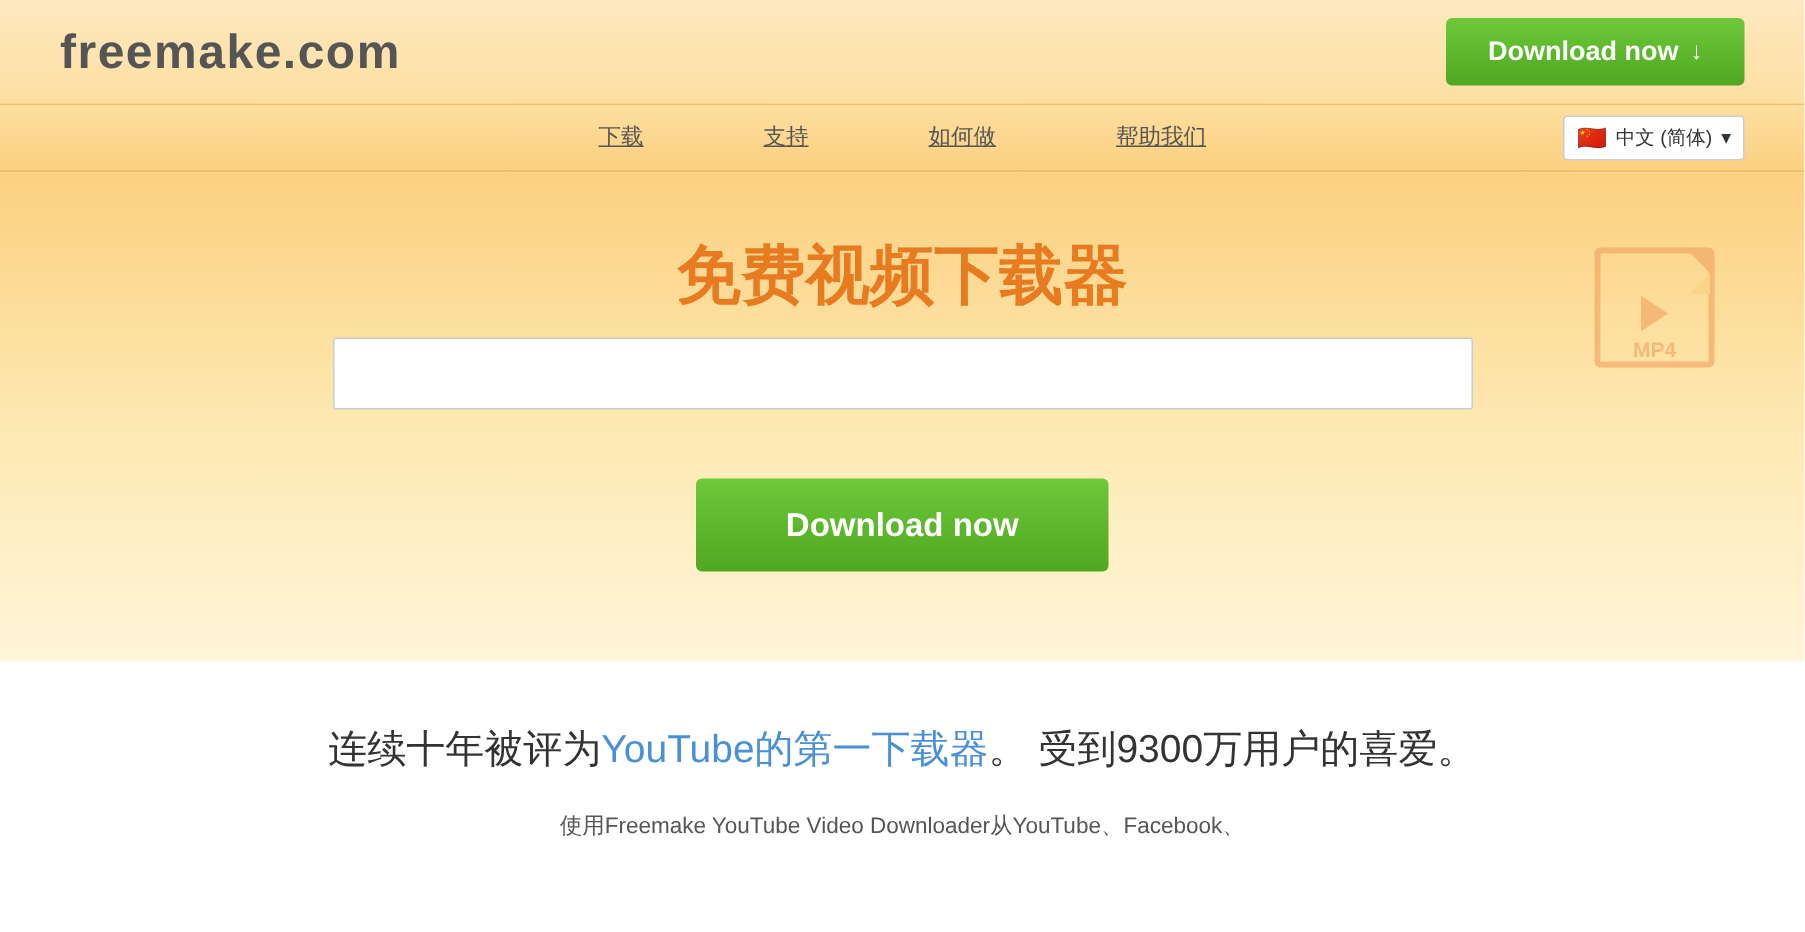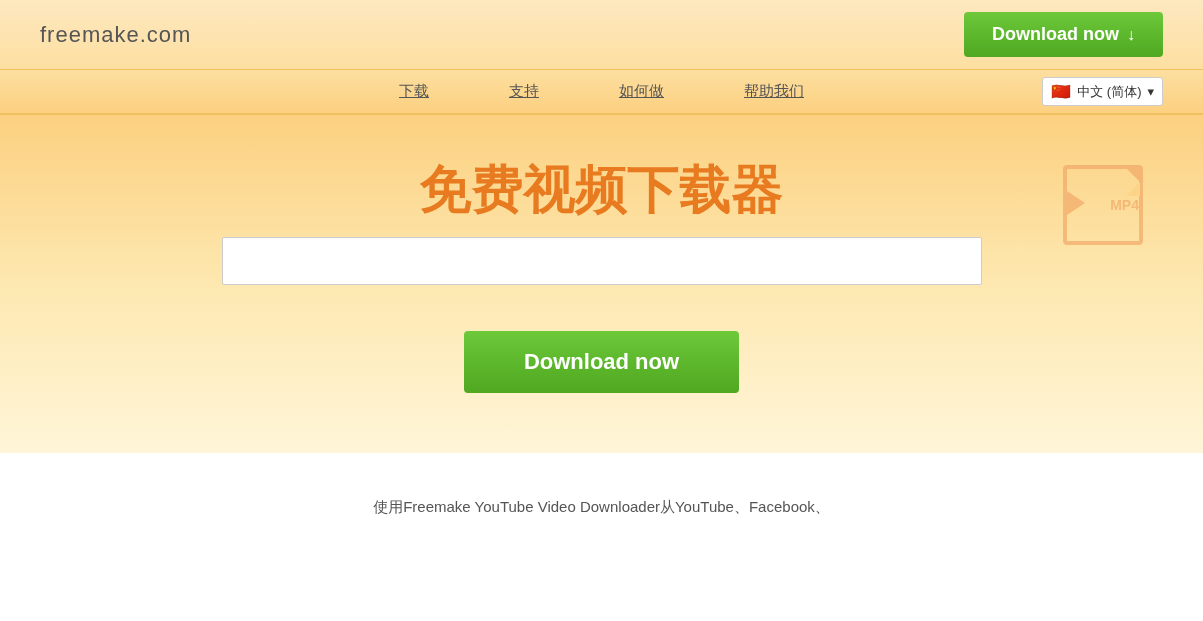--- a/index.html
+++ b/index.html
@@ -8,23 +8,23 @@
     
     .header {
       background: linear-gradient(to bottom, #fde8c0, #fddfa0);
       padding: 12px 40px;
       display: flex;
       align-items: center;
       justify-content: space-between;
       border-bottom: 1px solid #f0c060;
     }
     .logo {
-      font-size: 22px;
+      font-size: 32px;
       color: #555;
-      font-weight: 400;
+      font-weight: 700;
       letter-spacing: 1px;
     }
     .download-now-btn-header {
       background: linear-gradient(to bottom, #6dc83a, #4fa820);
       color: white;
       border: none;
       padding: 12px 28px;
       font-size: 18px;
       font-weight: bold;
       border-radius: 4px;
@@ -71,21 +71,21 @@
 
     
     .hero {
       background: linear-gradient(to bottom, #fcd080, #fde8b0, #fff5d8);
       padding: 40px 40px 60px;
       text-align: center;
       position: relative;
       min-height: 320px;
     }
     .hero-title {
-      font-size: 52px;
+      font-size: 43px;
       color: #e87a20;
       font-weight: bold;
       margin-bottom: 12px;
     }
     .hero-subtitle {
       font-size: 20px;
       color: #e87a20;
       margin-bottom: 35px;
     }
     .search-bar {
@@ -120,22 +120,22 @@
     }
     .mp4-icon .icon-body {
       width: 80px;
       height: 80px;
       background: transparent;
       border: 4px solid #f0a060;
       border-radius: 4px;
       position: relative;
       display: flex;
       align-items: center;
-      justify-content: space-between;
-      flex-direction: row;
+      justify-content: flex-end;
+      flex-direction: column;
     }
     .mp4-icon .play-tri {
       width: 0;
       height: 0;
       border-left: 18px solid #f0a060;
       border-top: 12px solid transparent;
       border-bottom: 12px solid transparent;
       margin-bottom: 4px;
     }
     .mp4-icon .mp4-label {
@@ -212,18 +212,21 @@
   <div class="mp4-icon">
     <div class="icon-body">
       <div class="icon-fold"></div>
       <div class="play-tri"></div>
       <span class="mp4-label">MP4</span>
     </div>
   </div>
 </div>
 
 <div class="bottom-section">
+  <p class="tagline">
+    <span>连续十年被评为</span><span class="highlight">YouTube的第一下载器</span><span>。 受到9300万用户的喜爱。</span>
+  </p>
   <p class="description">
     <span>使用Freemake YouTube Video Downloader从YouTube、Facebook、</span><br>
     <br>
     
   </p>
 </div>
 
 </body></html>

